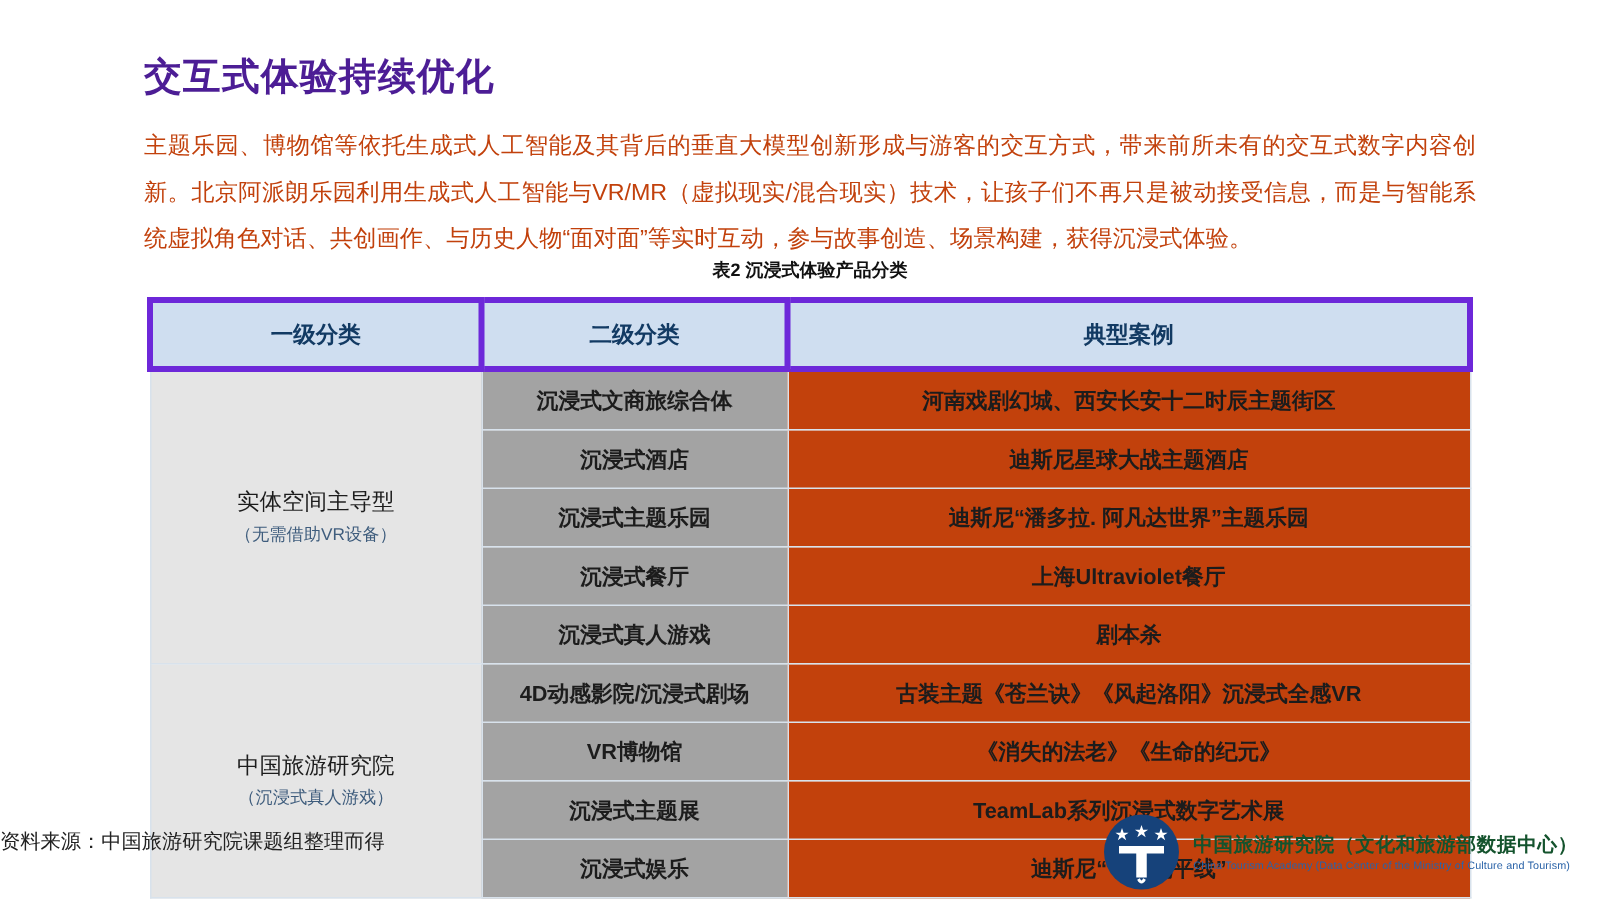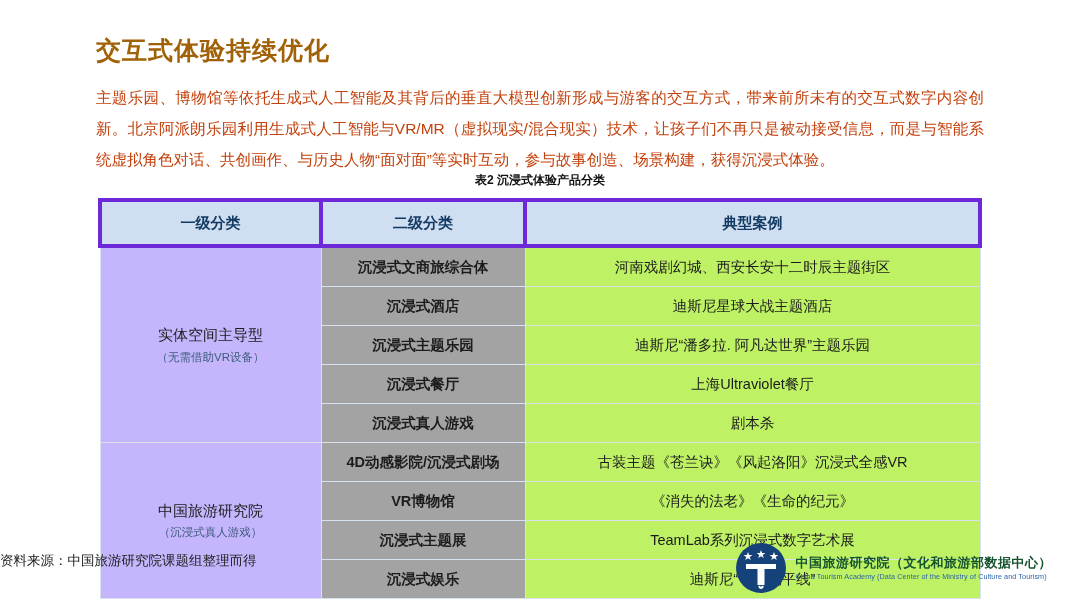--- a/index.html
+++ b/index.html
@@ -19,21 +19,21 @@
     position: absolute;
     inset: 0;
     padding: 0;
   }
   .title {
     position: absolute;
     left: 96px;
     top: 34px;
     font-size: 25px;
     font-weight: bold;
-    color: #a16207;
+    color: #4c1d95;
     letter-spacing: 1px;
   }
   .body-text {
     position: absolute;
     left: 96px;
     top: 82px;
     width: 888px;
     font-size: 15.5px;
     line-height: 2.0;
     color: #c2410c;
@@ -69,37 +69,38 @@
     vertical-align: middle;
   }
   table.data td {
     border: 1px solid #d8e2ec;
     text-align: center;
     vertical-align: middle;
     height: 36px;
     color: #1c1c1c;
   }
   td.cat {
-    background: #c4b5fd;
+    background: #e5e5e5;
     font-size: 15px;
     line-height: 1.55;
     color: #15406d;
   }
   td.cat .sub {
     font-size: 11.5px;
     color: #3f5d7d;
     display: block;
     margin-top: 2px;
   }
   td.mid {
     background: #a3a3a3;
     font-weight: bold;
   }
   td.case {
-    background: #bef264;
+    background: #c2410c;
+    font-weight: bold;
   }
   .source {
     position: absolute;
     left: 0;
     right: 0;
     top: 552px;
     text-align: left;
     font-size: 13.5px;
     color: #222;
   }

